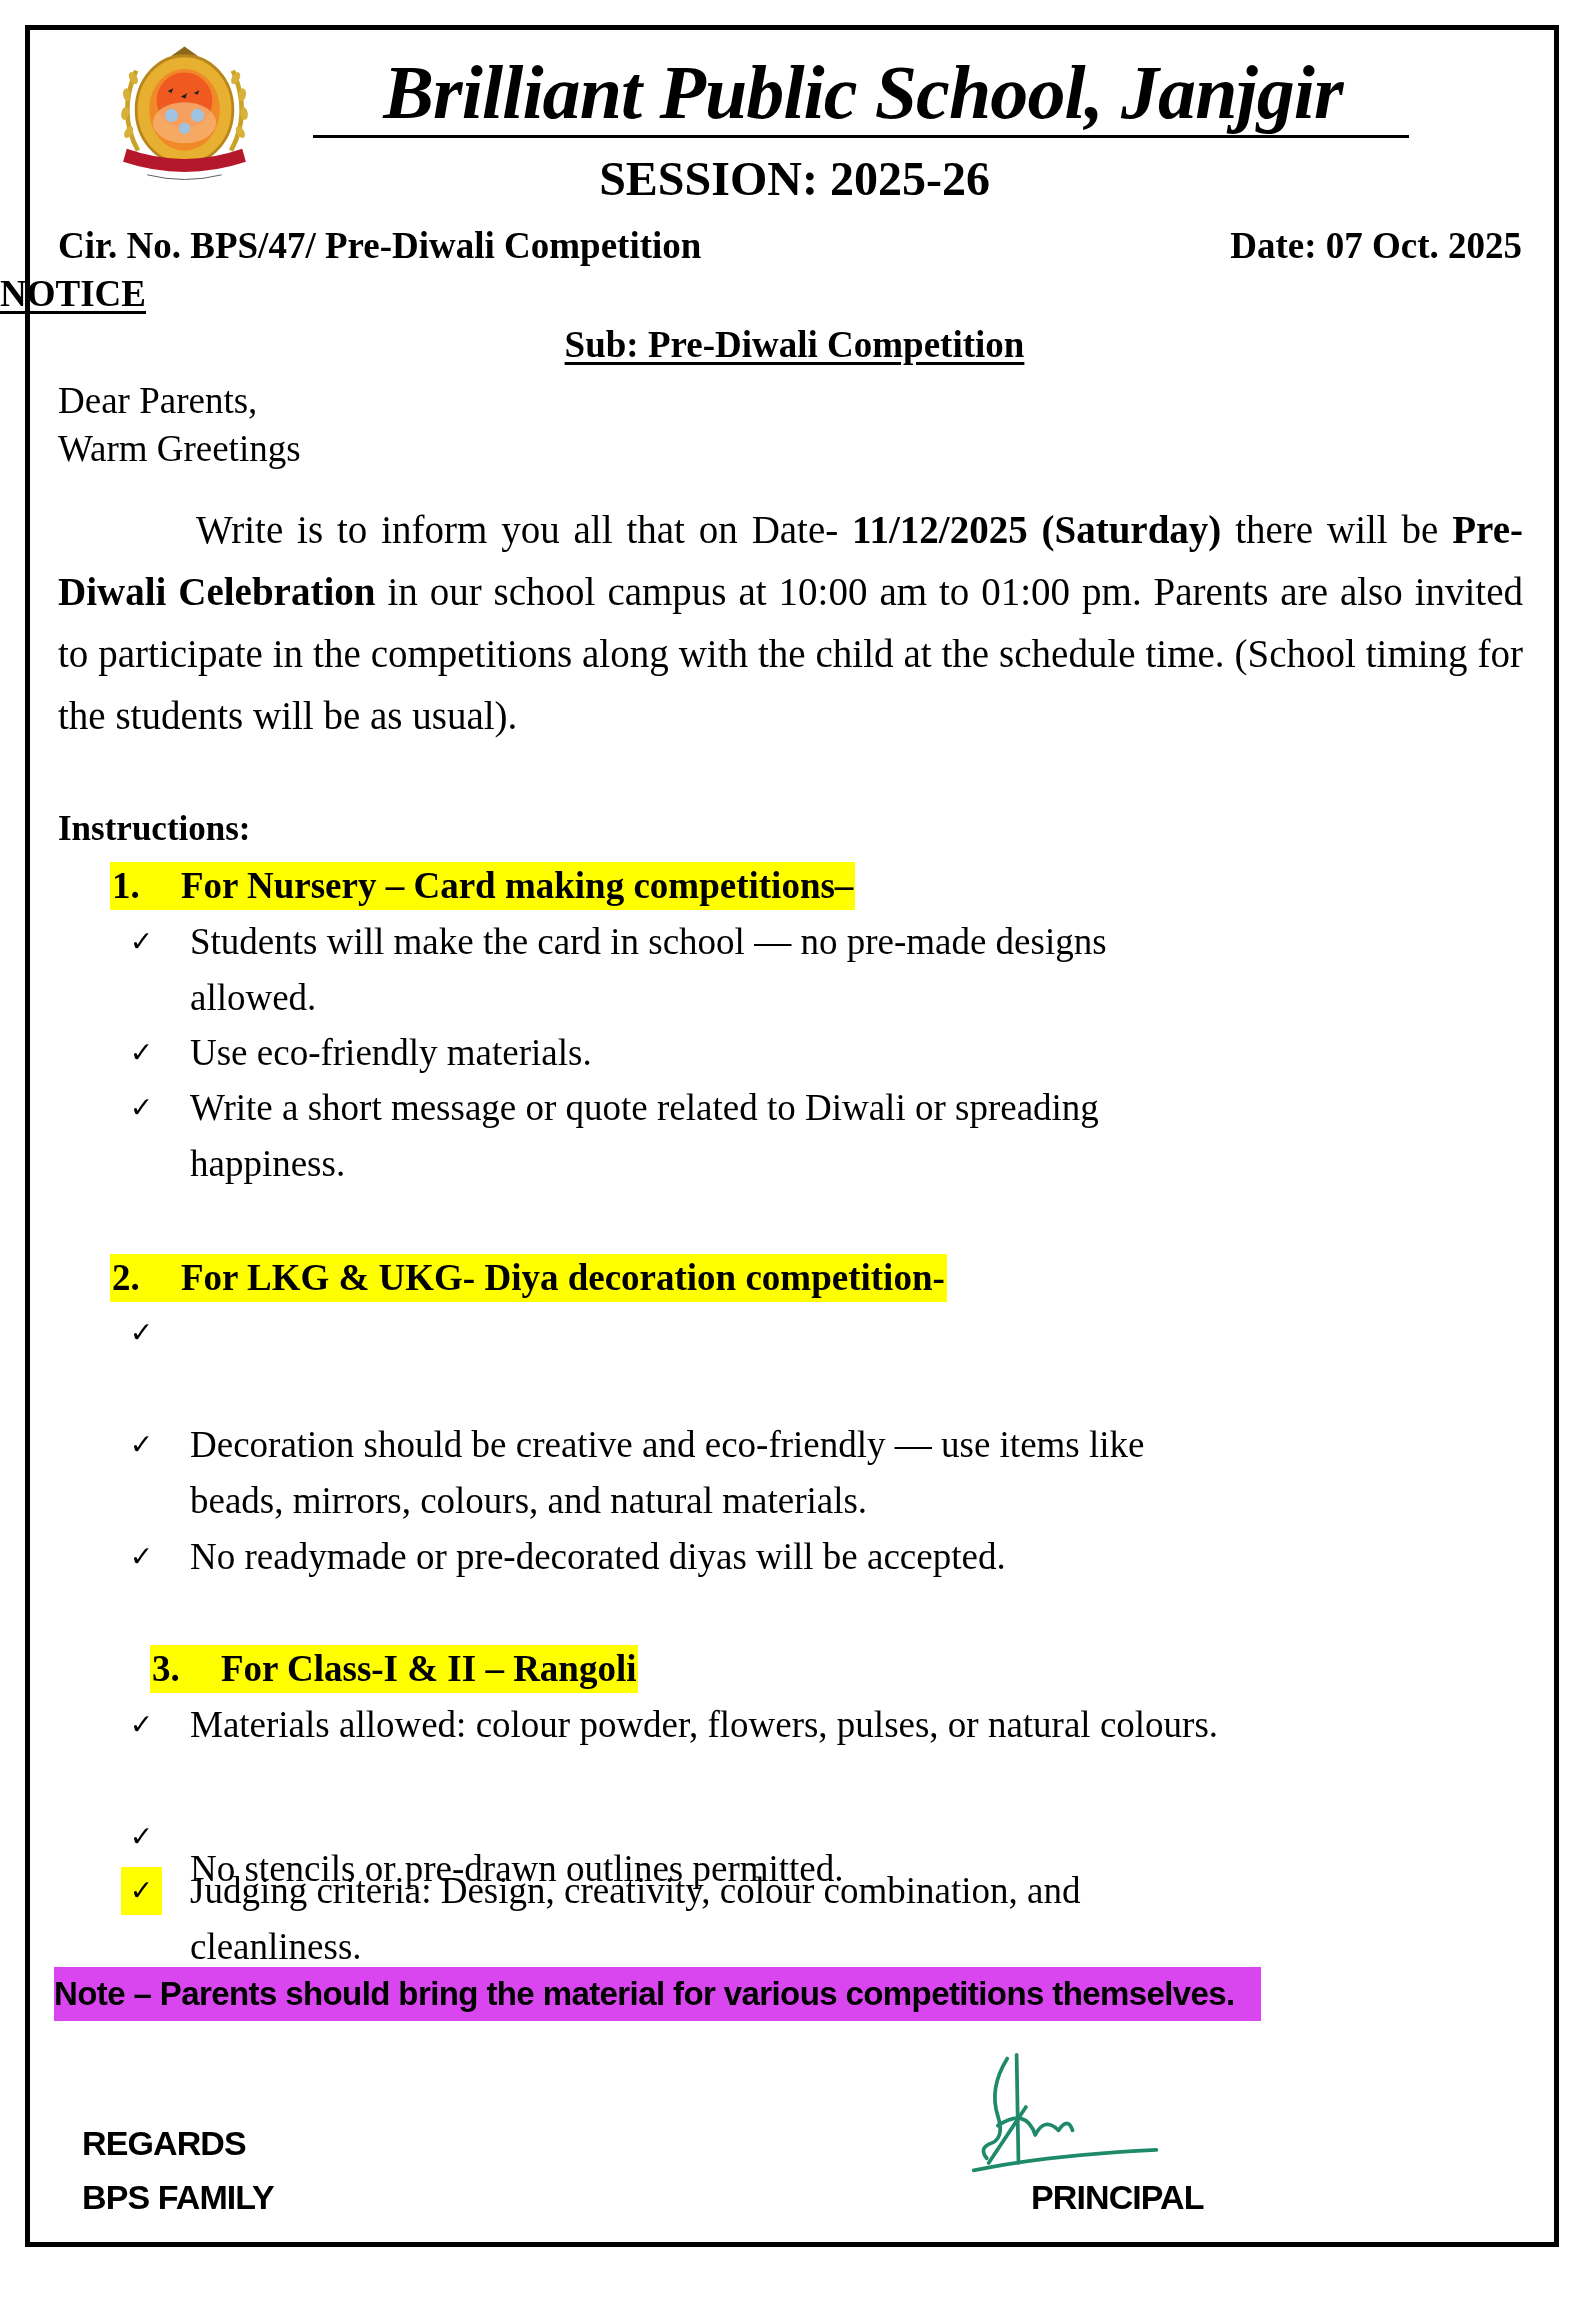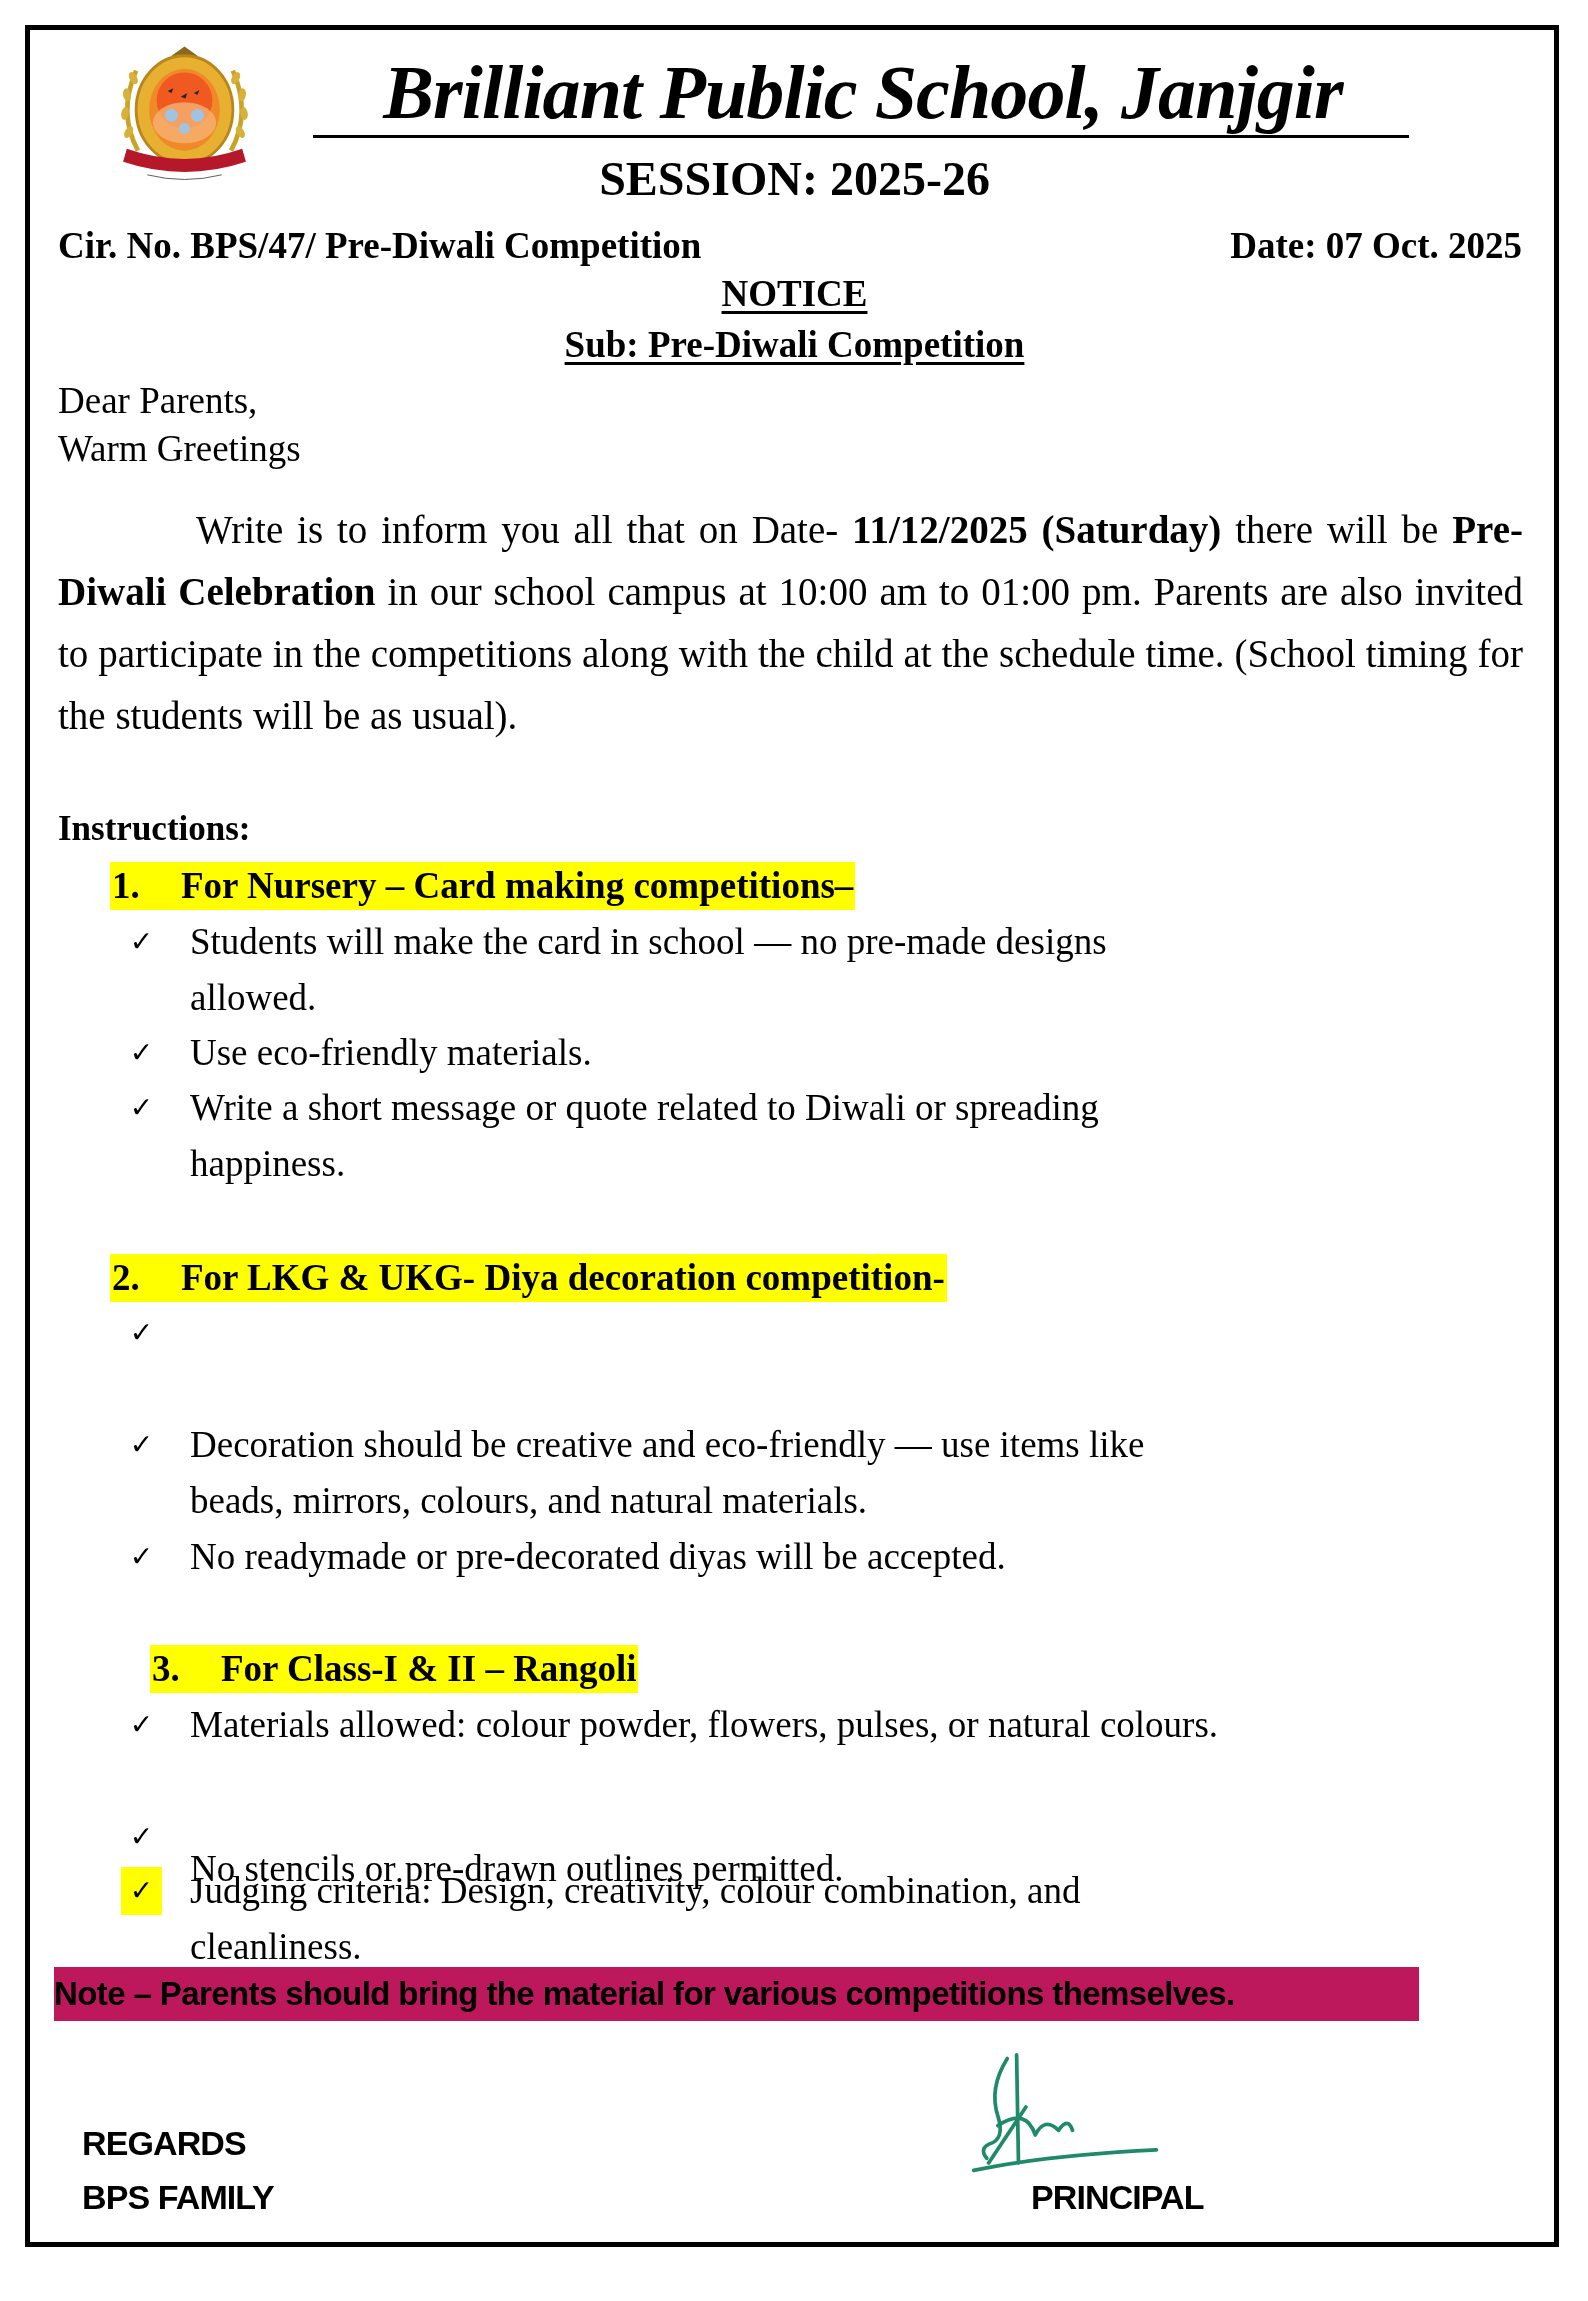--- a/index.html
+++ b/index.html
@@ -17,21 +17,21 @@
            font-family: "Liberation Serif", serif; font-weight: bold; font-style: italic;
            font-size: 76px; line-height: 89px; letter-spacing: -0.9px; }
   .title-underline { position: absolute; left: 313px; top: 135px; width: 1096px; height: 2.8px; background: #000; }
   .session { position: absolute; left: 0; width: 1589px; top: 149px; text-align: center;
              font-family: "Liberation Serif", serif; font-weight: bold; font-size: 48px; line-height: 60px;
              padding-left: 0px; }
   .session-inner { display: inline-block; margin-left: 0px; }
 
   .cir { left: 58px; top: 222px; font-family: "Liberation Serif", serif; font-weight: bold; font-size: 37px; line-height: 47px; }
   .date { right: 67px; top: 222px; font-family: "Liberation Serif", serif; font-weight: bold; font-size: 37px; line-height: 47px; }
-  .notice { left: 0; width: 1589px; text-align: center; top: 270px;
+  .notice { left: 0; width: 1589px; text-align: left; top: 270px;
             font-family: "Liberation Serif", serif; font-weight: bold; font-size: 37px; line-height: 47px; }
   .notice span, .subject span { text-decoration: underline; text-decoration-thickness: 2.8px; text-underline-offset: 4.7px; }
   .subject { left: 0; width: 1589px; text-align: center; top: 321px;
              font-family: "Liberation Serif", serif; font-weight: bold; font-size: 37px; line-height: 47px; }
 
   .greet { left: 58px; font-family: "Liberation Serif", serif; font-size: 37px; line-height: 47px; }
 
   .para { position: absolute; left: 58px; top: 499px; width: 1465px;
           font-family: "Liberation Serif", serif; font-size: 39px; line-height: 62px;
           text-align: justify; text-indent: 138px; }
@@ -43,21 +43,21 @@
              font-size: 37px; line-height: 48px; background: #ffff00; padding: 0 1.9px 0 1.9px; white-space: nowrap; }
   .heading .num { display: inline-block; width: 69px; }
 
   .bullet { position: absolute; left: 121px; width: 1305px; font-family: "Liberation Serif", serif;
             font-size: 37px; line-height: 56px; }
   .bullet .check { position: absolute; left: 0; top: 0; width: 41px; font-family: "DejaVu Sans", sans-serif;
                    font-size: 28px; line-height: 56px; text-align: center; }
   .bullet .check.hl { background: #ffff00; height: 48px; line-height: 48px; top: 3.7px; }
   .bullet .text { display: block; margin-left: 69px; }
 
-  .note { position: absolute; left: 54px; top: 1967px; width: 1365px; height: 54px; background: #be185d;
+  .note { position: absolute; left: 54px; top: 1967px; width: 1207px; height: 54px; background: #d946ef;
           font-family: "Liberation Sans", sans-serif; font-weight: bold; font-size: 33px; line-height: 54px;
           letter-spacing: -0.6px; white-space: nowrap; overflow: hidden; }
 
   .sign-text { font-family: "Liberation Sans", sans-serif; font-weight: bold; font-size: 34px; line-height: 43px; letter-spacing: -0.9px; margin-left: 24px; }
   .signature { position: absolute; left: 970px; top: 2051px; width: 261px; height: 140px; }
 </style>
 </head>
 <body>
 
 <div class="frame"></div>

